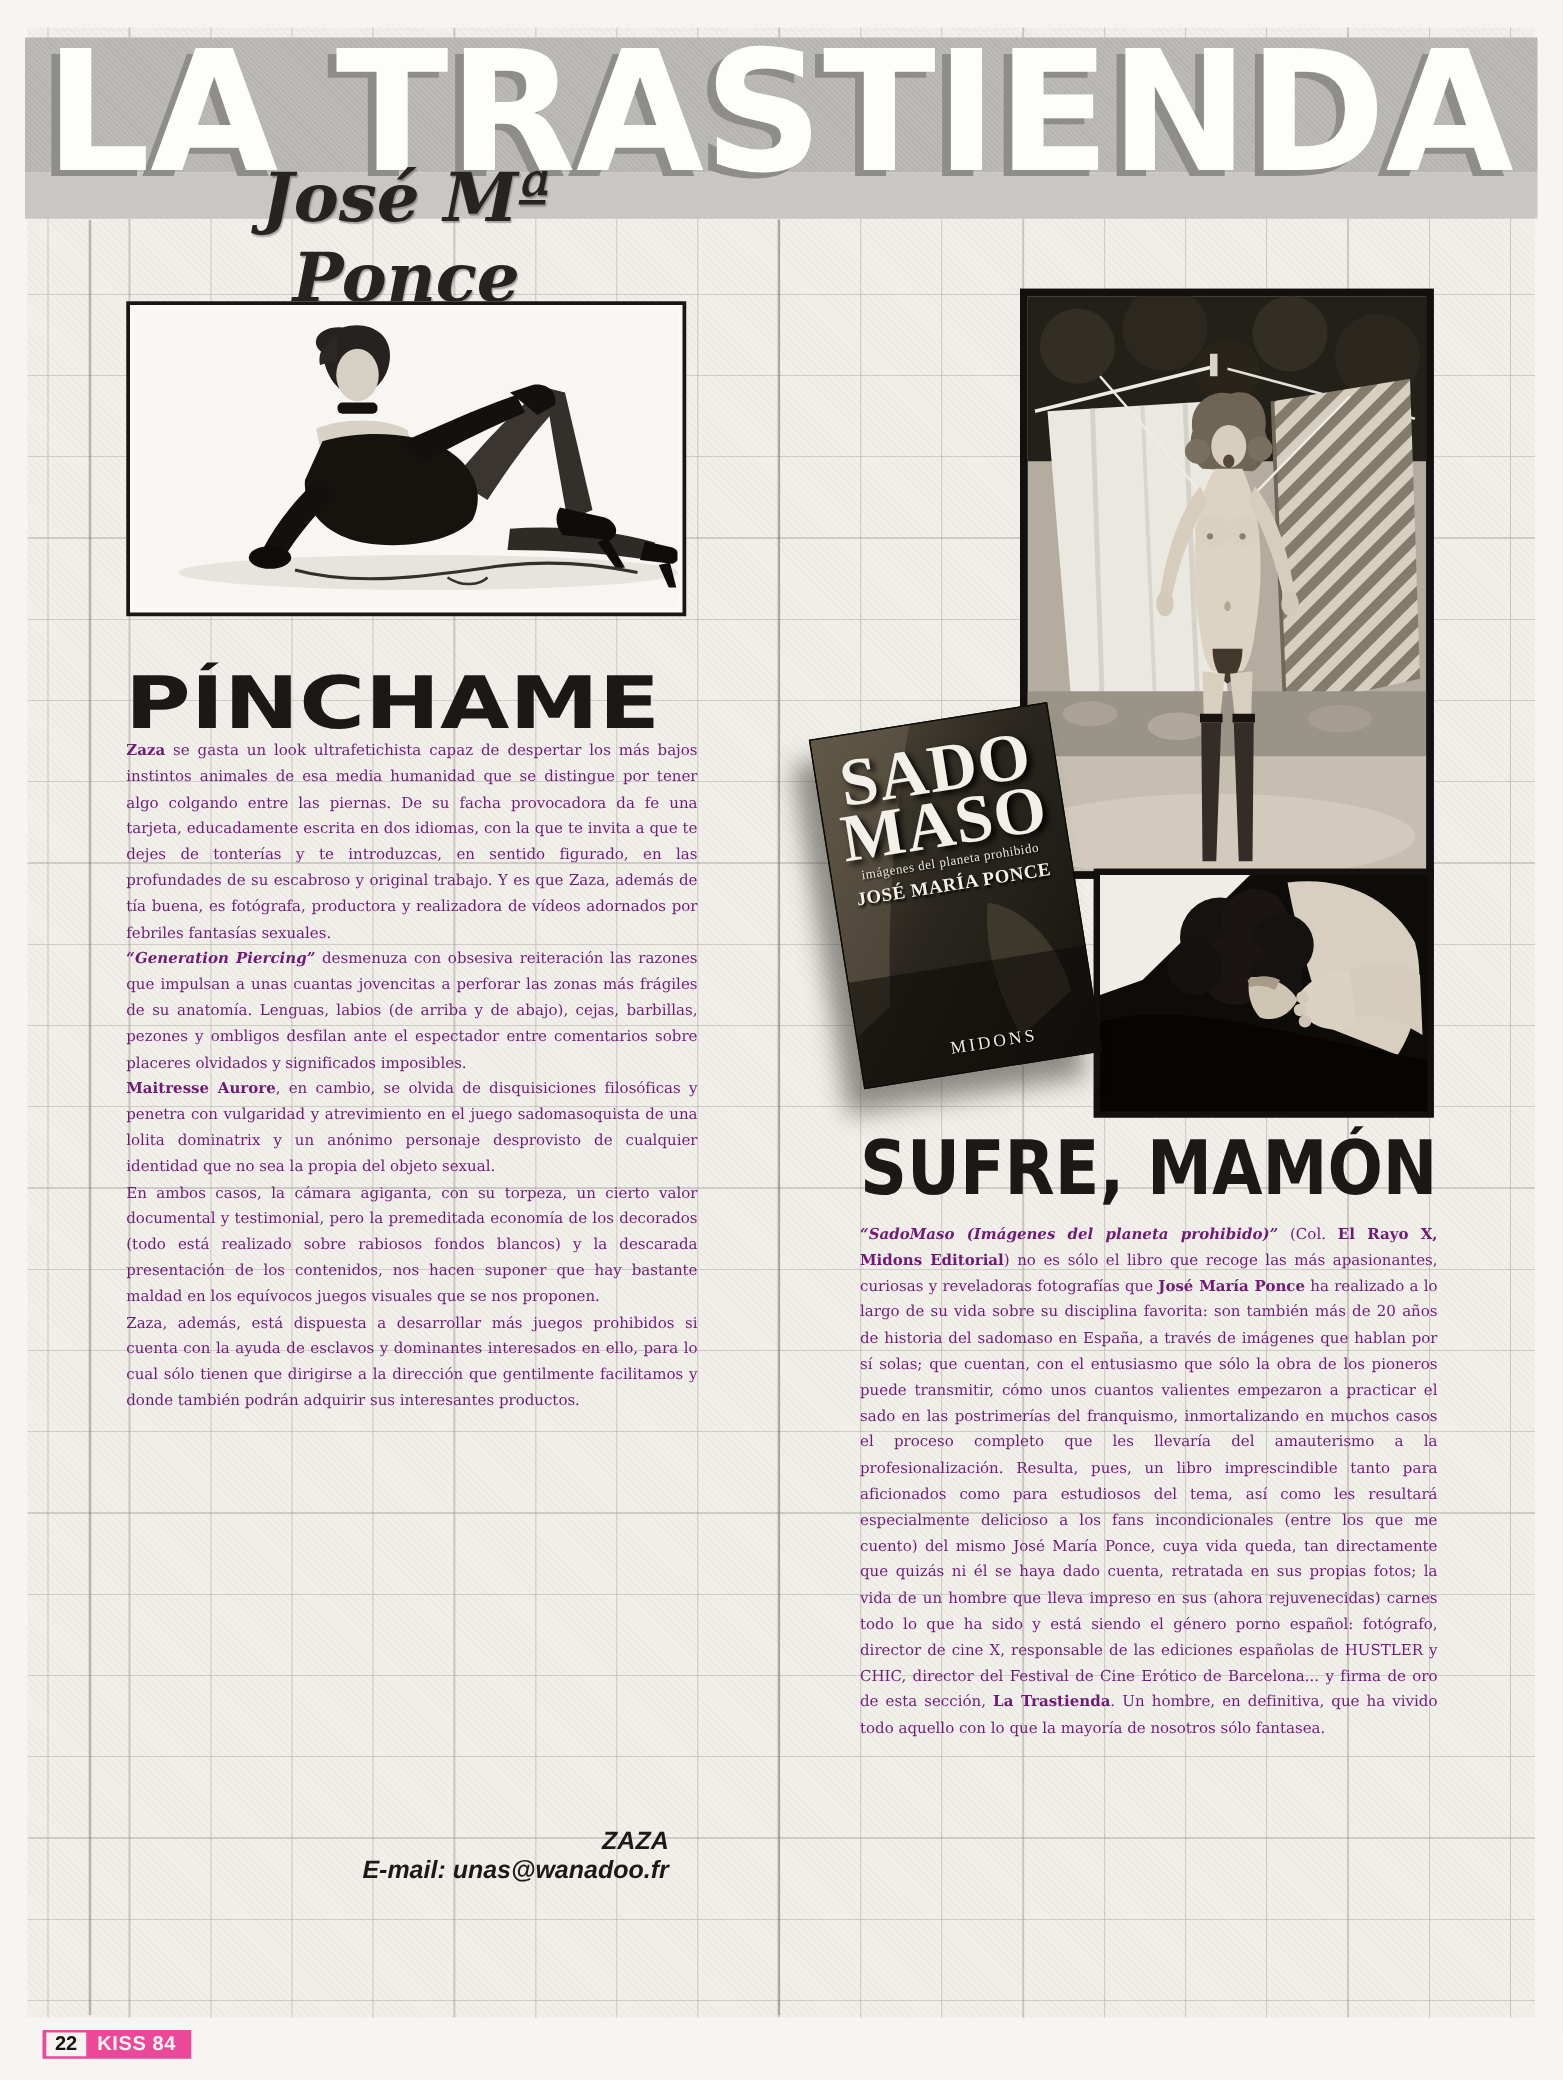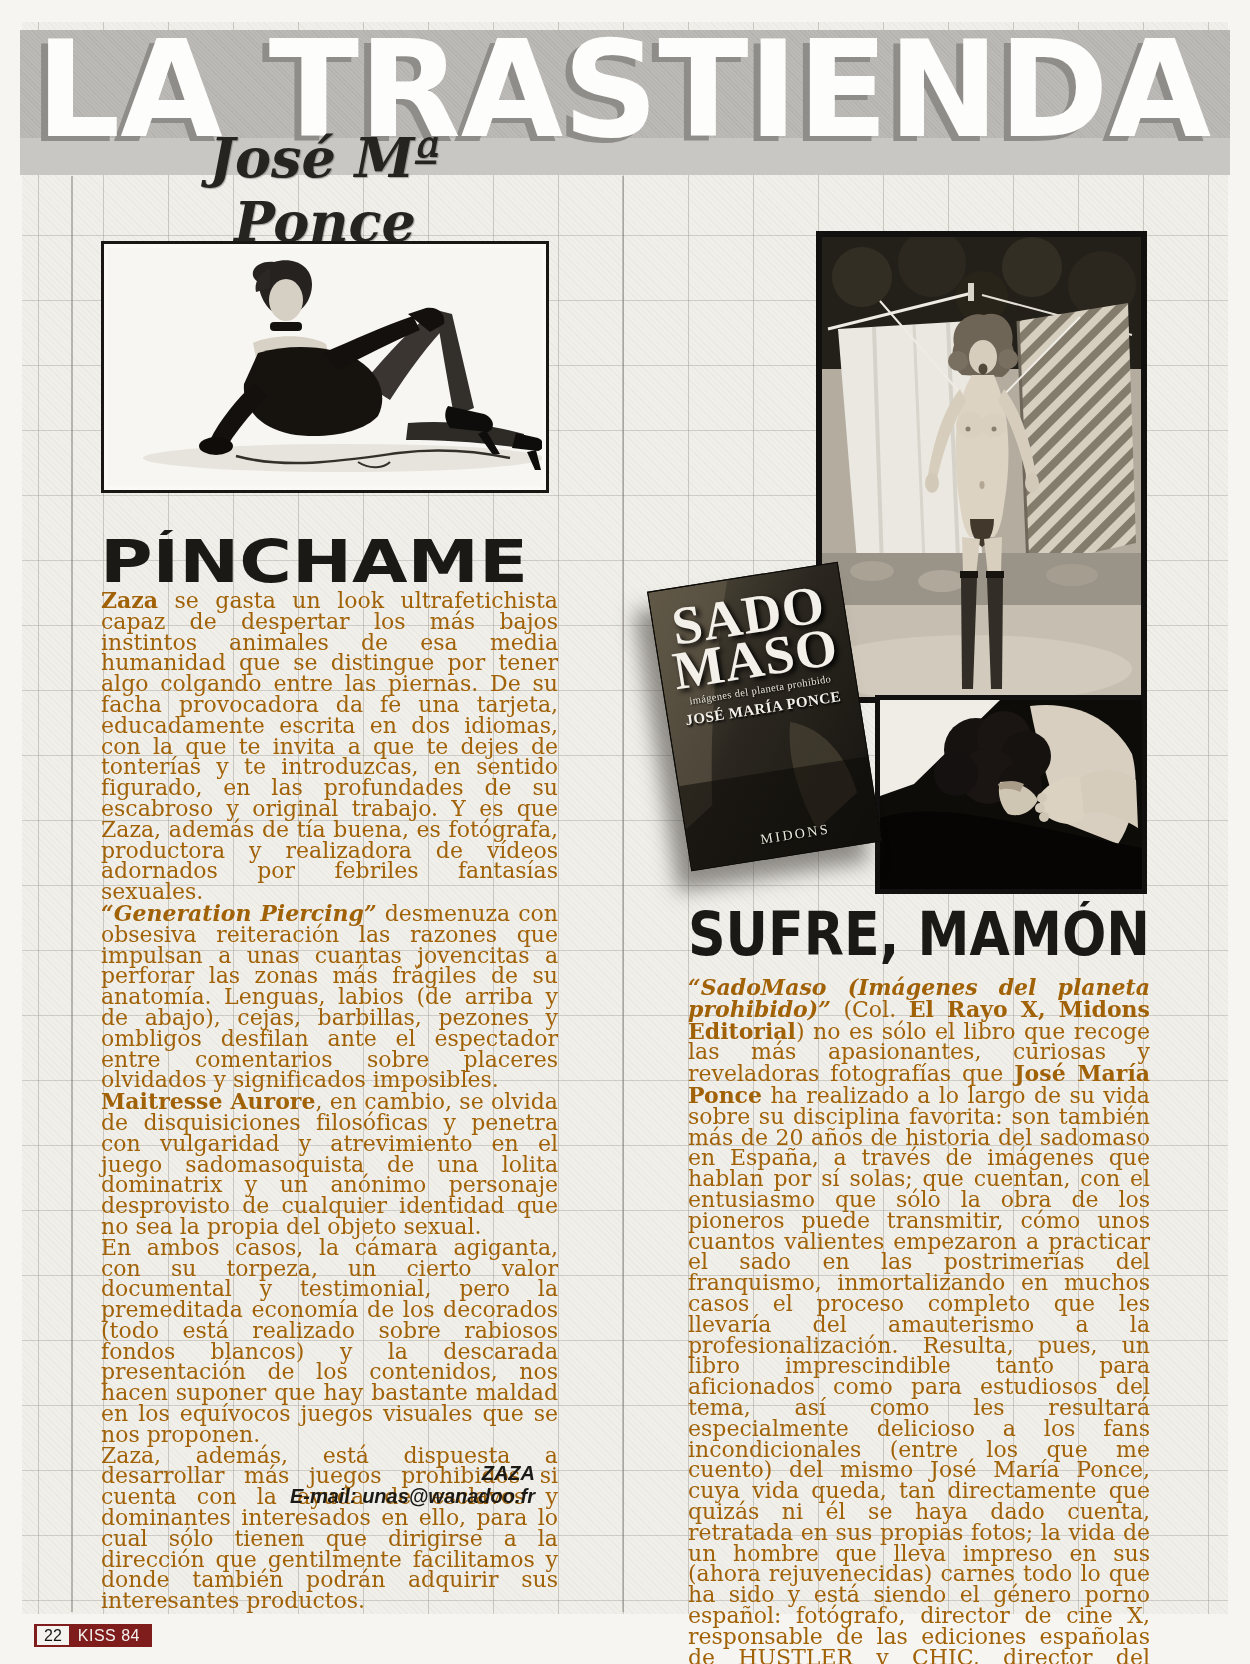--- a/index.html
+++ b/index.html
@@ -92,37 +92,37 @@
   svg.headline{display:block;}
   .headline text{
     font-family:"DejaVu Sans","Liberation Sans",sans-serif;font-weight:bold;
     fill:#1b1916;font-size:58px;letter-spacing:0;
   }
   .article-right .headline text{font-size:60px;}
   .body{margin-top:0;}
   .article-left .body{margin-top:-2px;width:457px;margin-left:3px;}
   .article-right .body{margin-top:12px;width:462px;margin-left:2px;}
   .body p{
-    margin:0;font-size:22px;line-height:20.8px;text-align:justify;
-    color:#a16207;
+    margin:0;font-size:12px;line-height:20.8px;text-align:justify;
+    color:#701a75;
   }
   .body .b{font-weight:bold;}
   .body .i{font-style:italic;}
 
   .address{
     position:absolute;left:101px;top:1462px;width:434px;z-index:3;
     text-align:right;font-family:"Liberation Sans",sans-serif;
     font-weight:bold;font-style:italic;font-size:20px;line-height:23px;color:#1c1a17;
   }
 
   
   .footer{
     position:absolute;left:34px;top:1624px;z-index:3;
-    display:inline-flex;align-items:center;background:#7f1d1d;padding:2px 3px;
-    font-family:"Liberation Sans",sans-serif;font-weight:normal;font-size:16px;
+    display:inline-flex;align-items:center;background:#ec4899;padding:2px 3px;
+    font-family:"Liberation Sans",sans-serif;font-weight:bold;font-size:16px;
   }
   .pagenum{background:#f4f3ef;color:#151412;padding:0 7px;line-height:19px;}
   .mag{color:#f4f3ef;padding:0 9px;letter-spacing:.5px;line-height:19px;}
 </style>
 </head>
 <body>
 
 <div class="page">
 
   <div class="paper-grid"></div>

